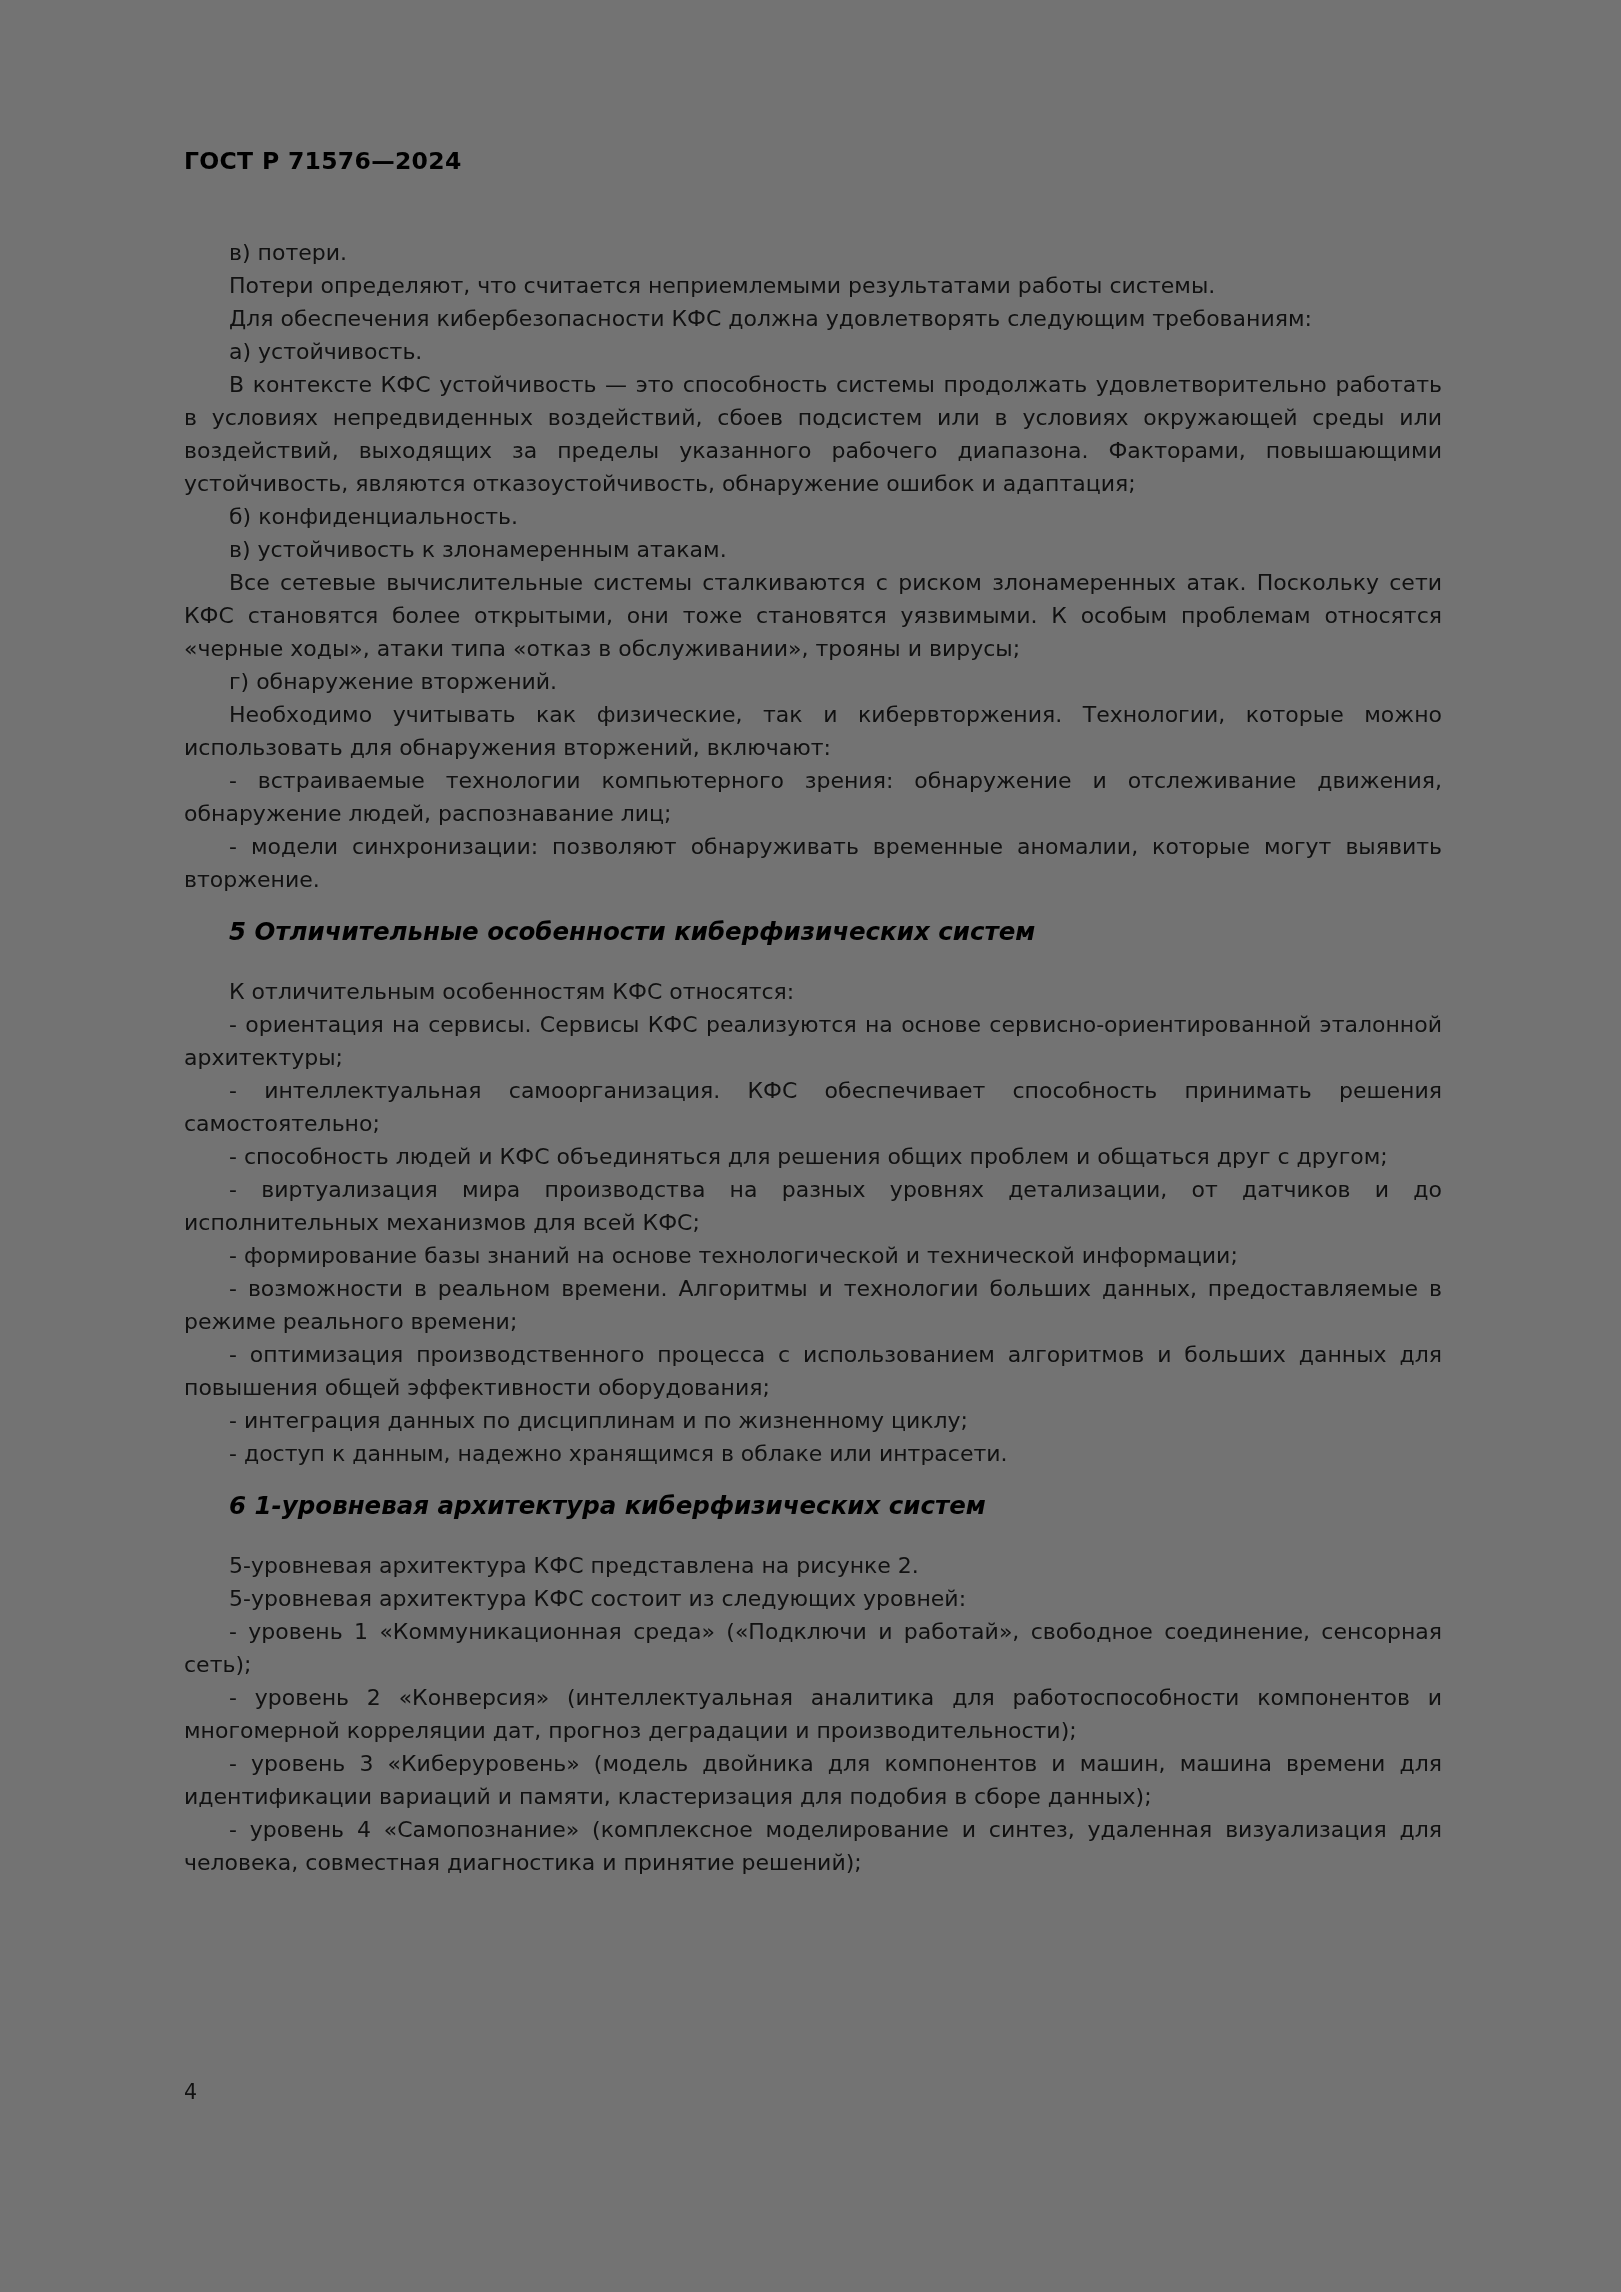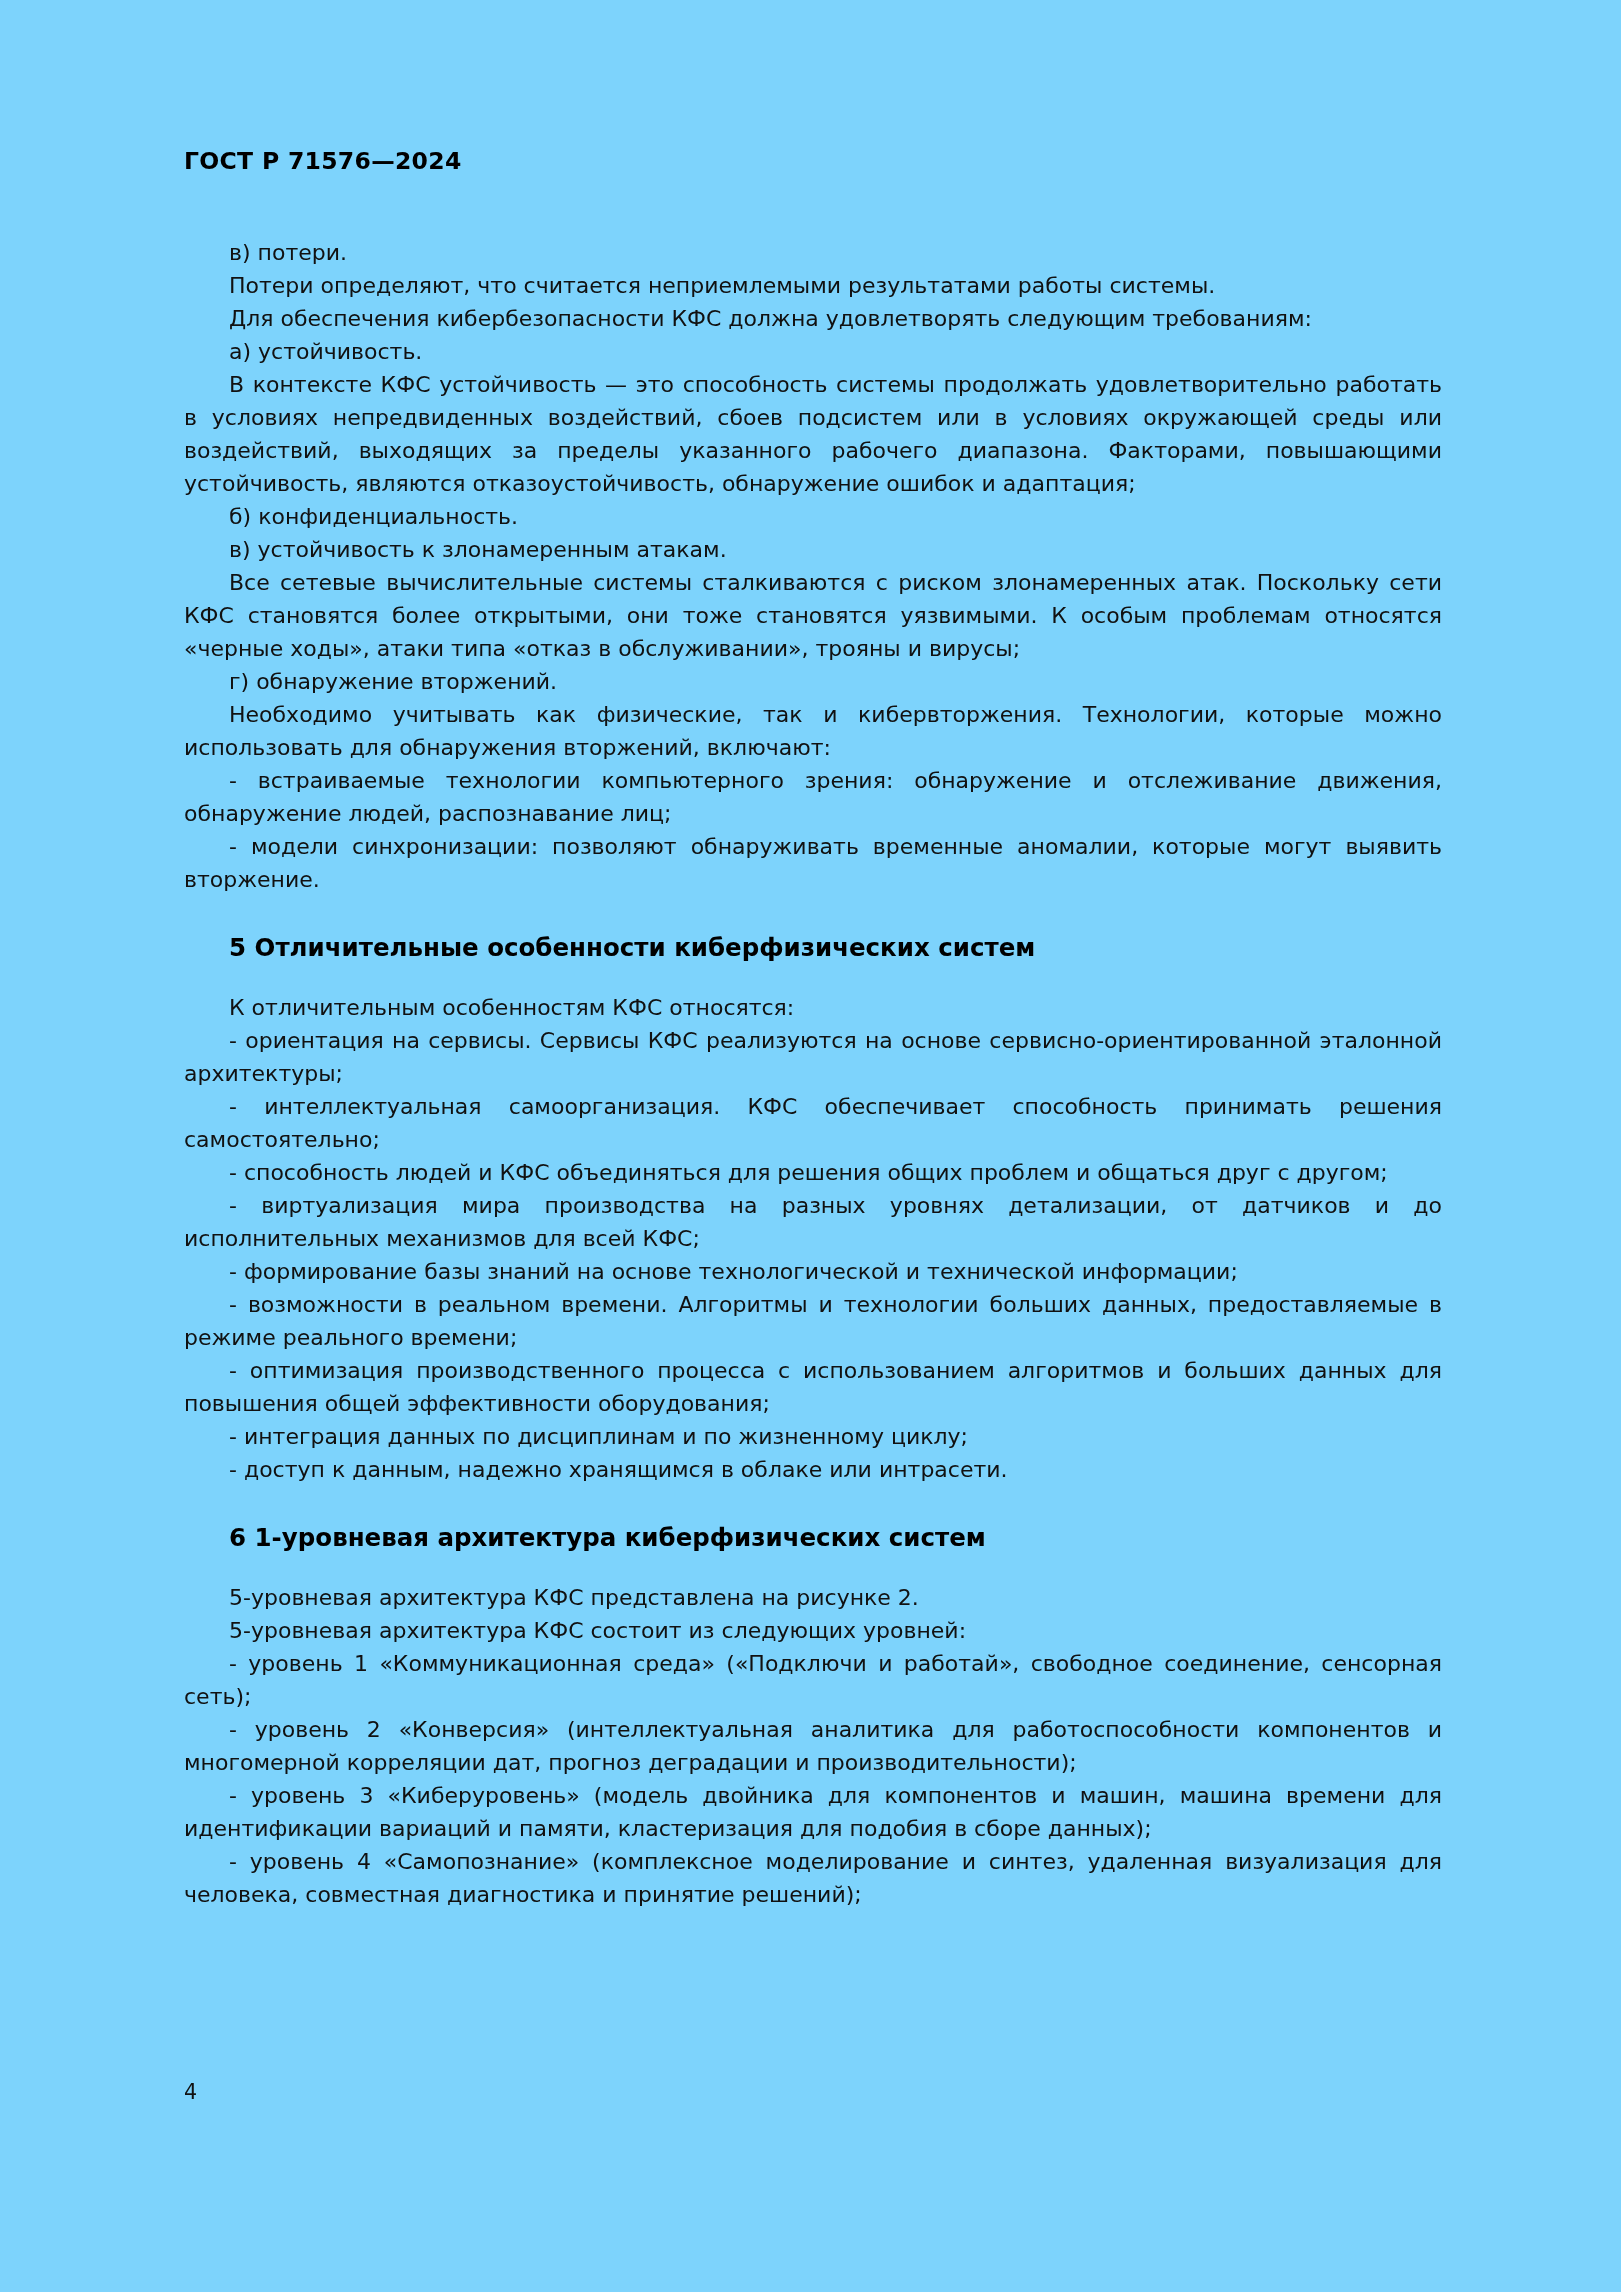--- a/index.html
+++ b/index.html
@@ -4,21 +4,21 @@
 <style>
   html, body {
     margin: 0;
     padding: 0;
     background: #ffffff;
   }
   .page {
     position: relative;
     width: 1621px;
     height: 2293px;
-    background: #7dd3fc;
+    background: #737373;
     margin: 0 auto;
     font-family: "DejaVu Sans", sans-serif;
     color: #111111;
     box-sizing: border-box;
   }
   .content {
     position: absolute;
     left: 184px;
     top: 147px;
     width: 1258px;
@@ -42,23 +42,24 @@
   }
   h2.section-title {
     font-size: 24.5px;
     font-weight: bold;
     margin: 0;
     padding: 0;
     text-indent: 0;
     color: #000000;
   }
   .sec-wrap {
-    margin-top: 37px;
+    margin-top: 21px;
     margin-bottom: 29px;
     padding-left: 45px;
+    font-style: italic;
   }
   .page-number {
     position: absolute;
     left: 184px;
     top: 2080px;
     font-size: 20.6px;
     color: #111111;
   }
 </style>
 </head>

